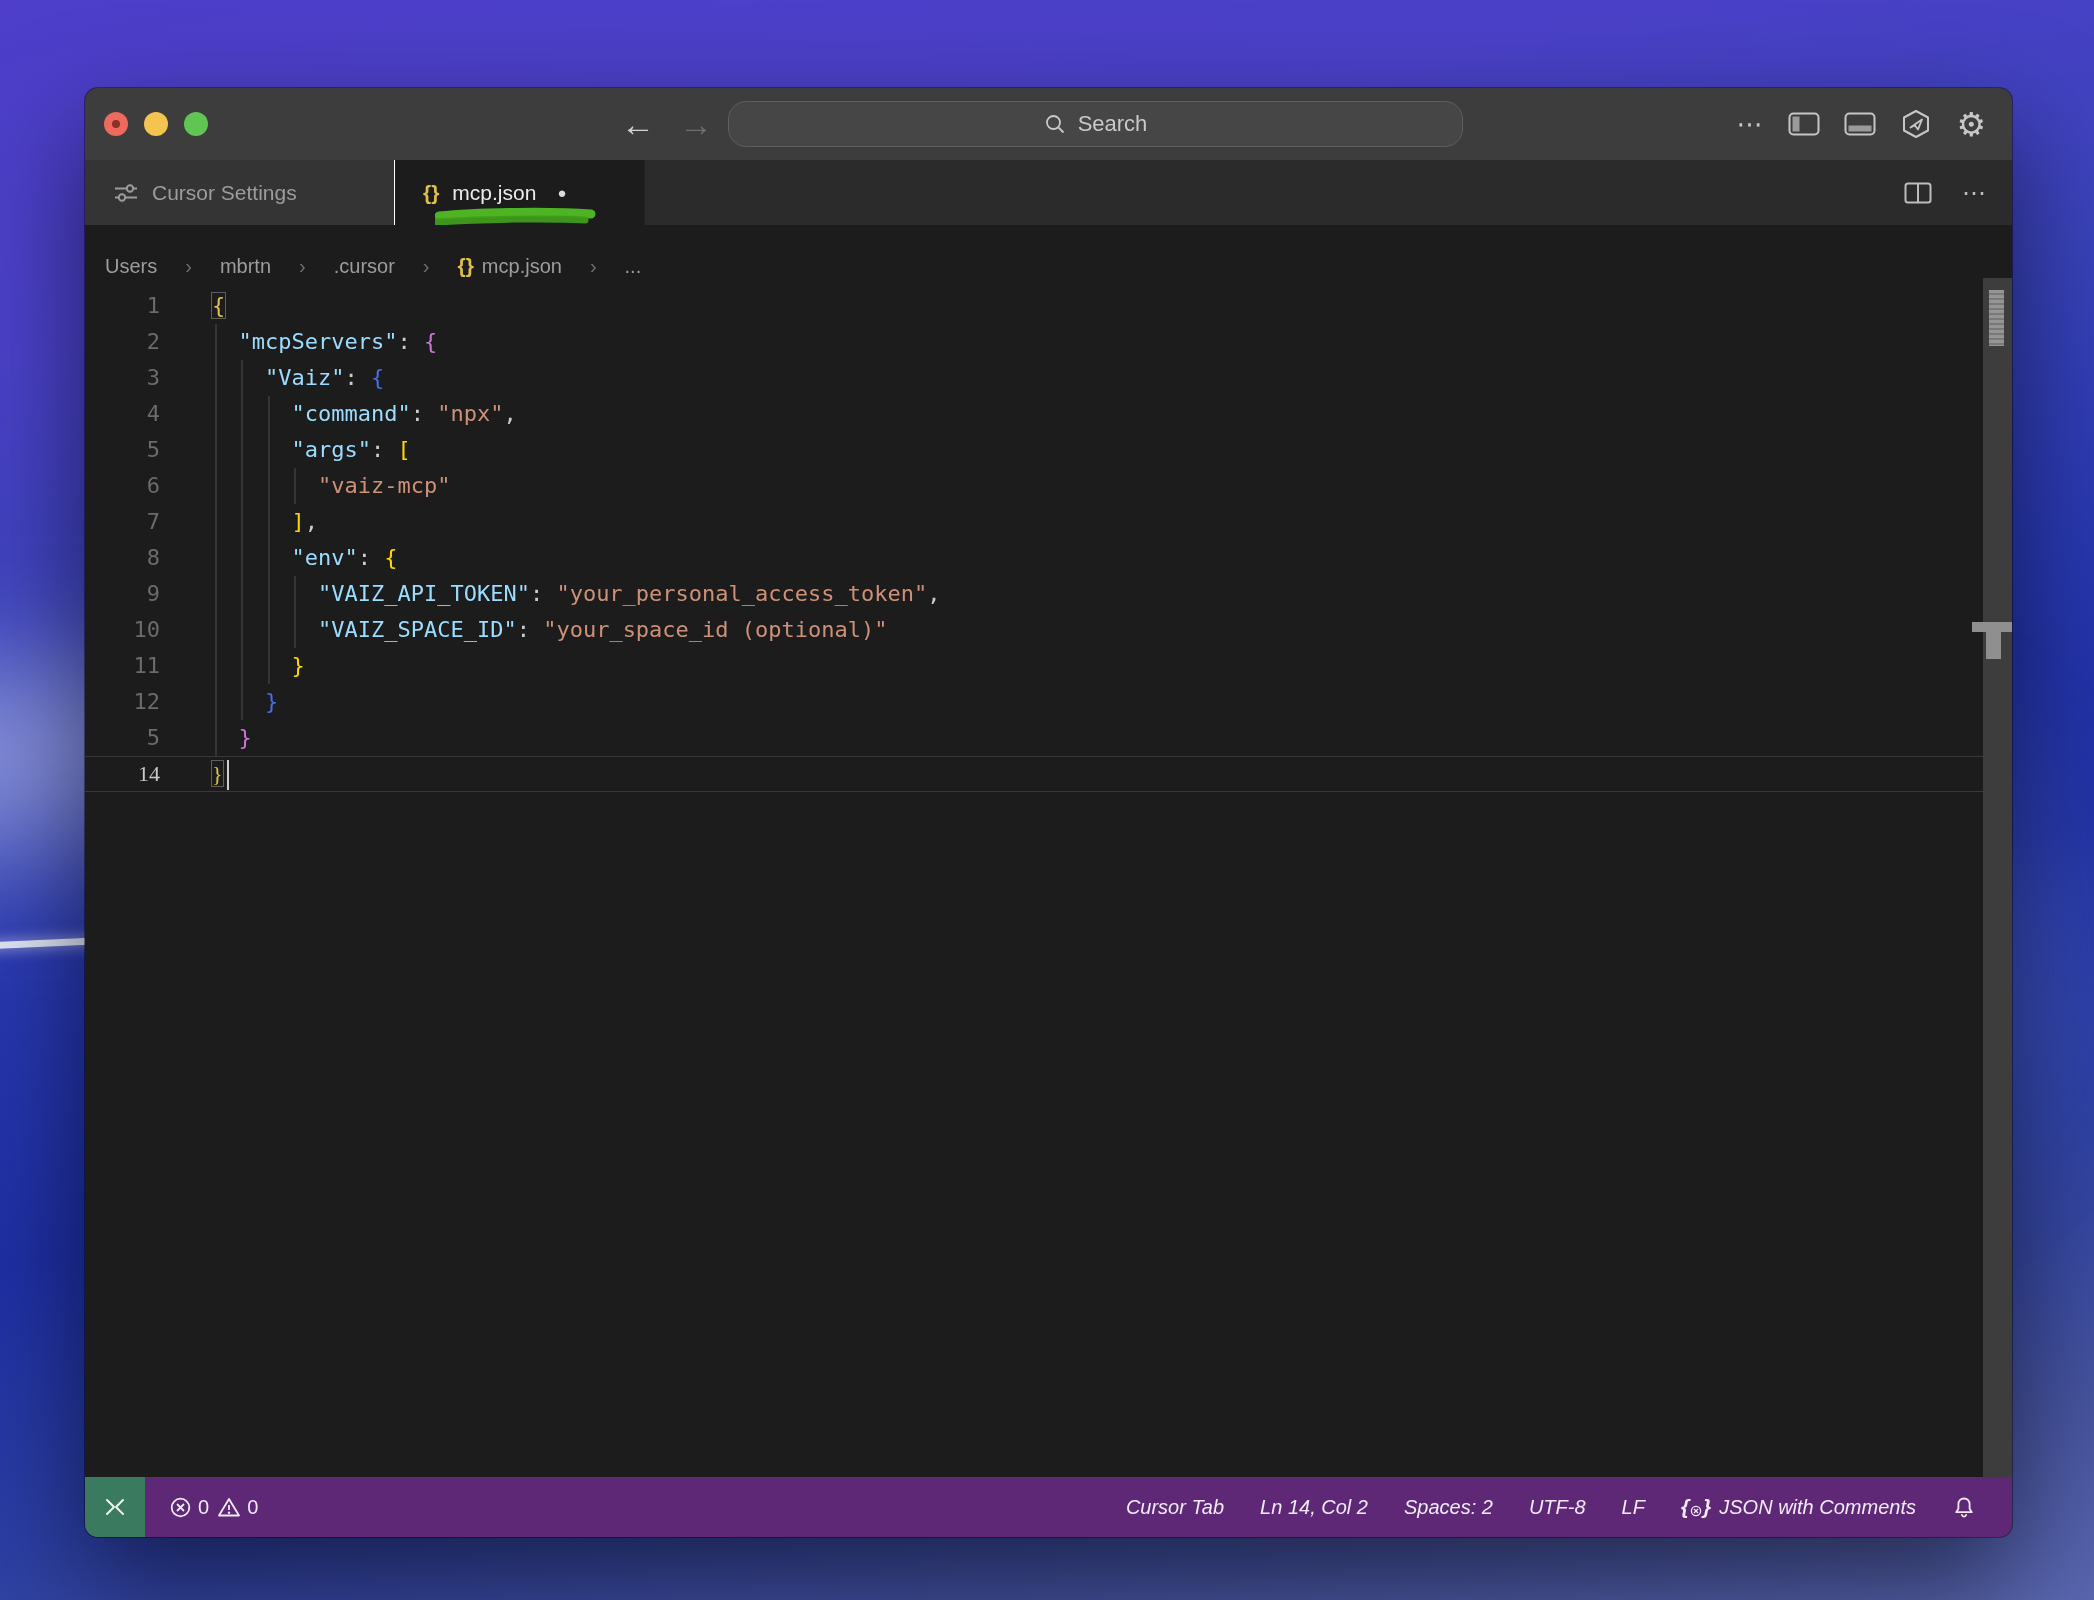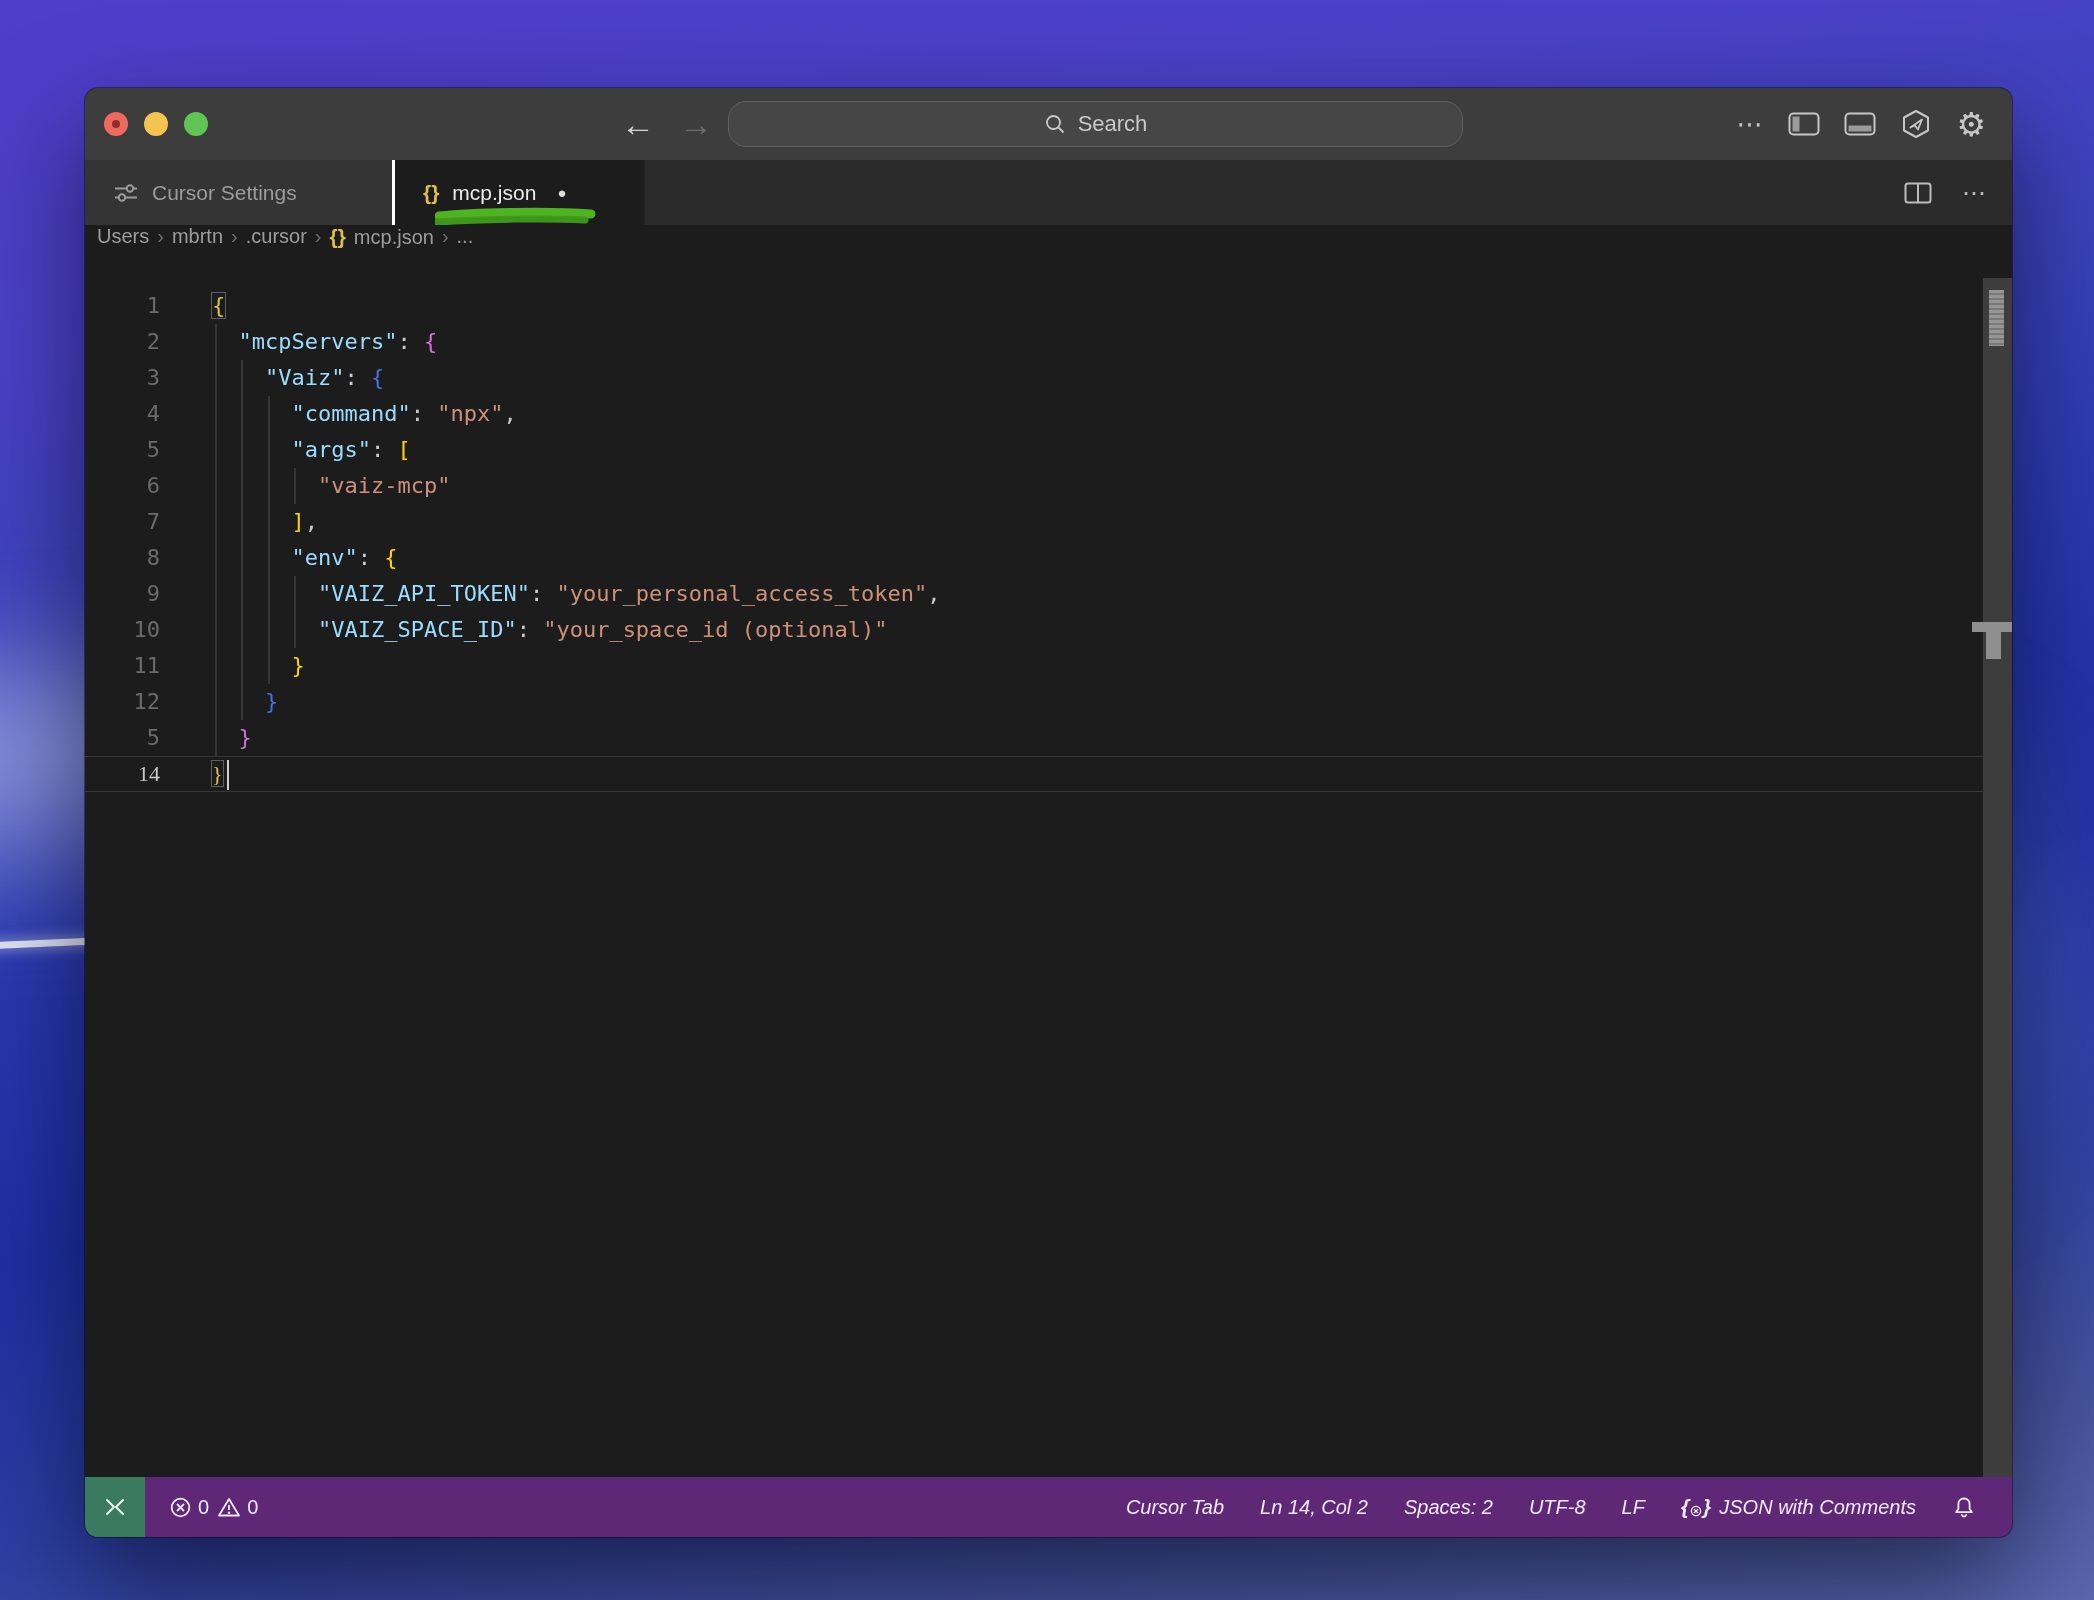--- a/index.html
+++ b/index.html
@@ -40,31 +40,31 @@
   .searchbox { position:absolute; left:643px; top:13px; width:735px; height:46px;
     background:#464646; border:1px solid #5f5f5f; border-radius:18px;
     display:flex; align-items:center; justify-content:center; gap:12px; color:#c9c9c9; font-size:22px; }
   .tb-icons { position:absolute; right:26px; top:0; height:72px; display:flex; align-items:center; gap:24px; color:#c7c7c7; }
   .tb-icons .ellipsis { font-size:26px; letter-spacing:2px; color:#c7c7c7; }
   .gear { font-size:33px; line-height:1; color:#c7c7c7; }
 
   
   .tabbar { position:absolute; left:0; top:72px; width:100%; height:65px; background:#2b2b2b; display:flex; }
   .tab { display:flex; align-items:center; gap:13px; padding:0 28px; height:100%; font-size:21px; }
-  .tab.settings { width:310px; background:#343434; color:#9c9c9c; border-right:3px solid #ffffff; }
+  .tab.settings { width:310px; background:#343434; color:#9c9c9c; border-right:1px solid #ffffff; }
   .tab.file { width:250px; background:#1c1c1c; color:#ececec; border-right:1px solid #222; }
   .braces { color:#dfbe4d; font-weight:bold; font-size:21px; }
   .mod-dot { color:#dcdcdc; font-size:15px; margin-left:8px; }
   .tab-controls { position:absolute; right:24px; top:0; height:65px; display:flex; align-items:center; gap:30px; color:#bdbdbd; }
   .tab-controls .ellipsis { font-size:24px; letter-spacing:2px; }
   .scribble { position:absolute; left:350px; top:118px; width:164px; height:24px; pointer-events:none; }
 
   
   .breadcrumbs { position:absolute; left:0; top:137px; width:100%; height:53px; background:#1c1c1c;
-    display:flex; align-items:flex-start; padding-left:12px; gap:8px; font-size:20px; color:#9d9d9d; }
+    display:flex; align-items:flex-end; padding-left:20px; gap:28px; font-size:20px; color:#9d9d9d; }
   .crumb { display:flex; align-items:center; gap:8px; }
   .crumb-sep { color:#707070; font-size:20px; }
 
   
   .editor { position:absolute; left:0; top:190px; width:100%; height:1199px; background:#1c1c1c; overflow:hidden; }
   .rows { position:absolute; left:0; top:10px; width:100%; }
   .row { display:flex; height:36px; line-height:36px; font-family:"DejaVu Sans Mono", monospace; font-size:22px; }
   .row .ln { width:75px; text-align:right; color:#6b6b6b; flex:0 0 75px; }
   .row .code { margin-left:52px; white-space:pre; color:#d4d4d4; }
   .row.active .ln { color:#c8c8c8; }

